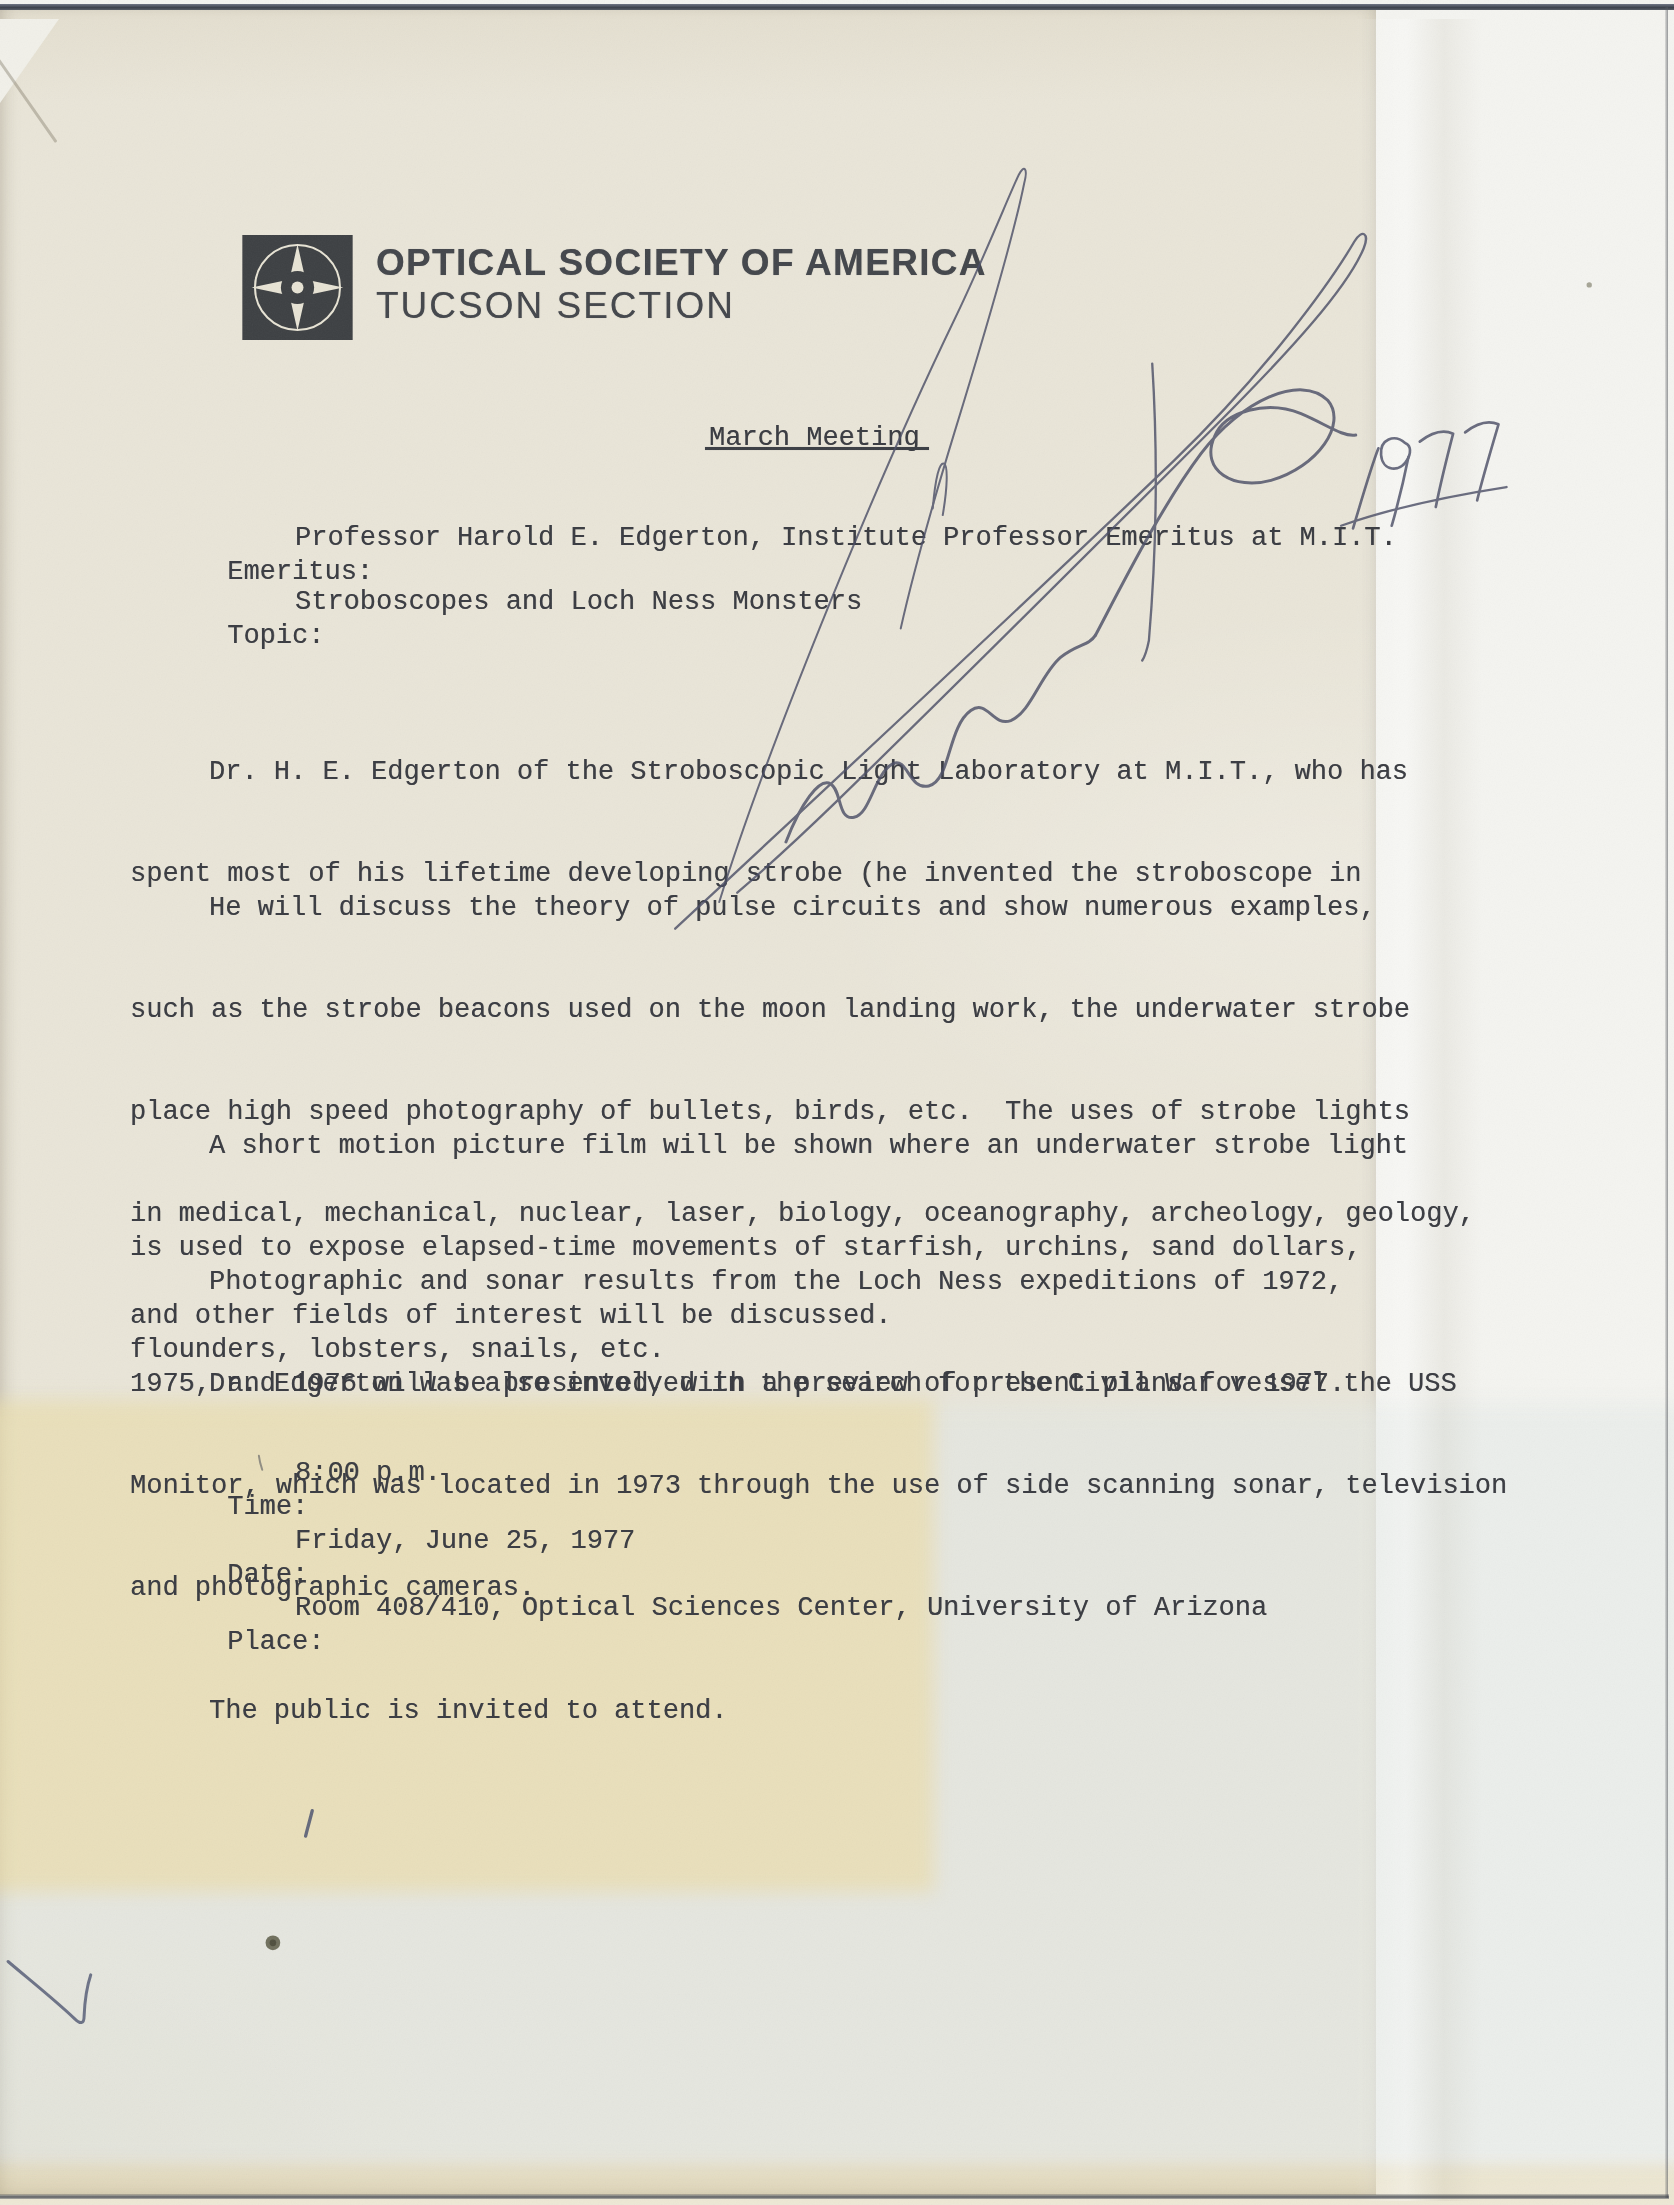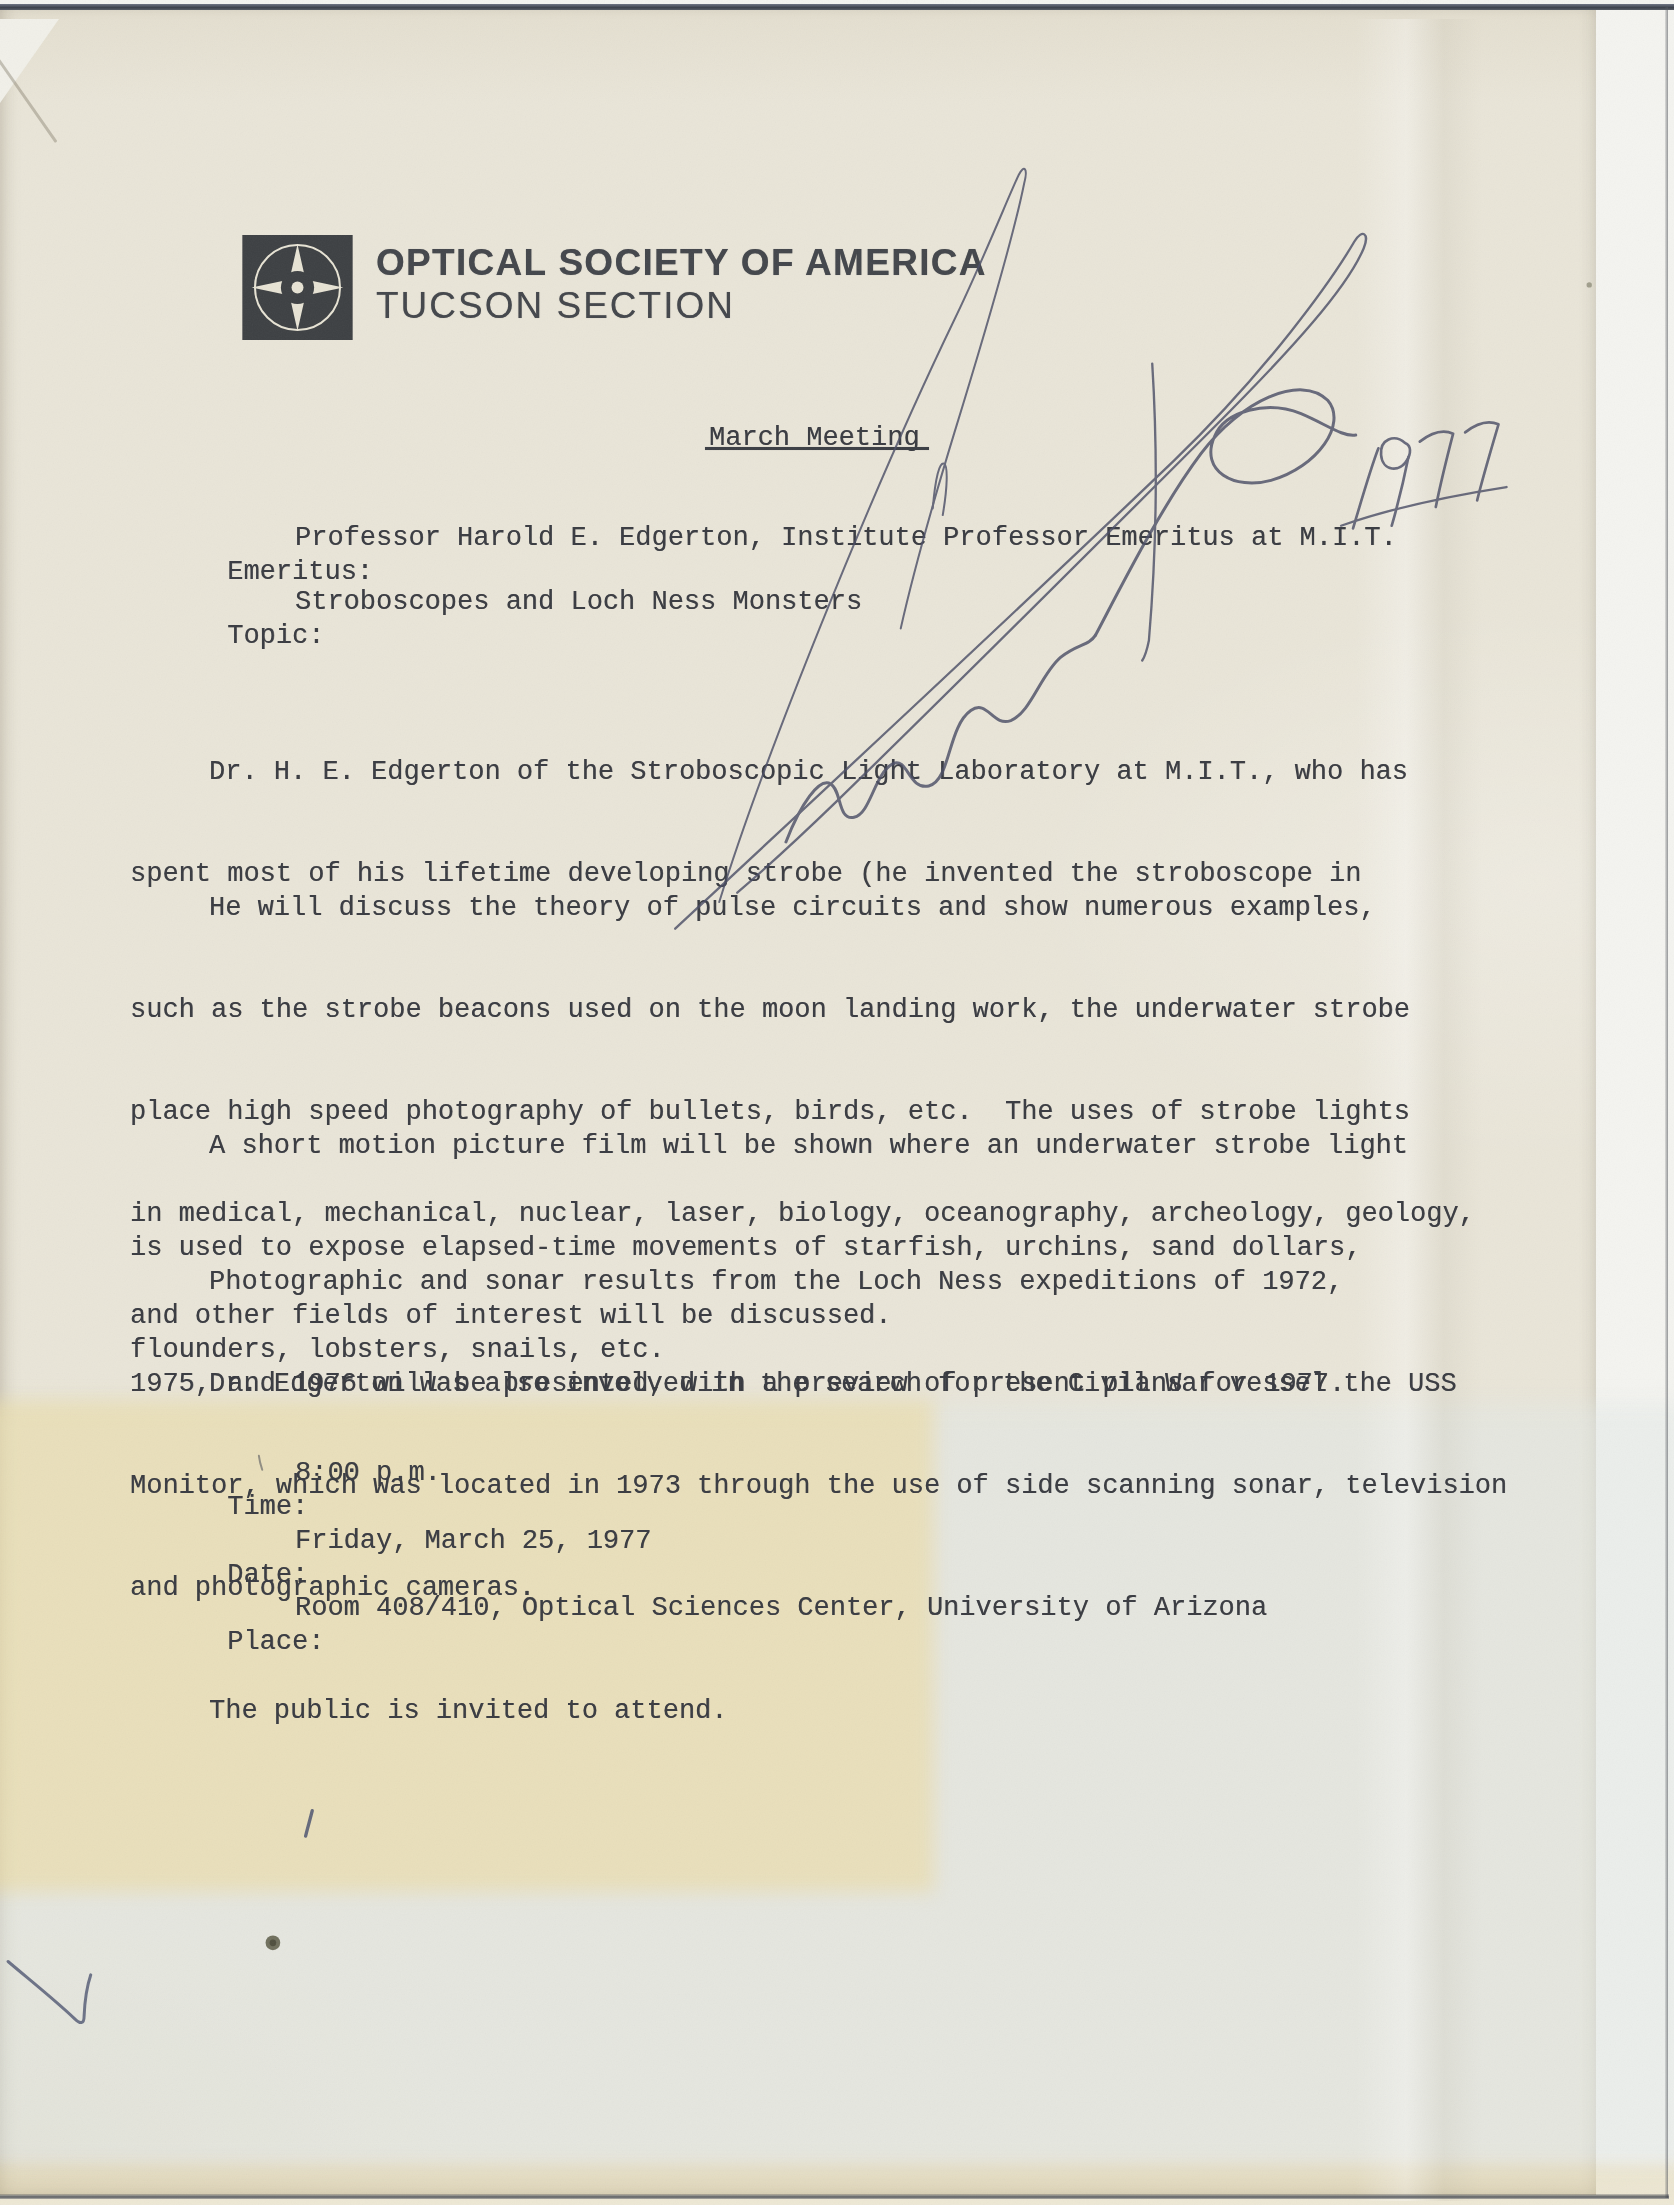--- a/index.html
+++ b/index.html
@@ -6,21 +6,21 @@
   .stage{position:relative;width:1674px;height:2205px;background:#f4f4f0;overflow:hidden;
          font-family:"Liberation Mono", monospace;}
   
   .scan-topline{position:absolute;left:0;top:4px;width:100%;height:6px;
     background:linear-gradient(180deg,#707684,#3d424c 60%,#5a5f68);}
   .scan-rightline{position:absolute;left:1665px;top:6.7px;width:3.3px;height:2191px;
     background:linear-gradient(90deg,rgba(90,92,98,.15),rgba(85,88,95,.6));}
   .scan-bottomline{position:absolute;left:0;top:2194px;width:1669px;height:5.3px;
     background:linear-gradient(180deg,rgba(62,66,75,.2),rgba(55,60,70,.8) 60%,rgba(90,95,105,.4));}
   
-  .paper{position:absolute;left:0;top:9.3px;width:1596px;height:2186px;
+  .paper{position:absolute;left:0;top:9.3px;width:1376px;height:2186px;
     background:
       linear-gradient(180deg, rgba(206,196,172,.20), rgba(0,0,0,0) 93px),
       radial-gradient(734px 400px at 96% 40%, rgba(255,255,255,.22), rgba(0,0,0,0) 70%),
       radial-gradient(601px 334px at 2% 98%, rgba(203,192,162,.16), rgba(0,0,0,0) 70%),
       #e9e5d8;
     box-shadow: inset 10.7px 0 20px -12px rgba(110,100,80,.38),
                 inset -9.3px 0 17.3px -10.7px rgba(125,120,105,.32),
                 inset 0 -14.7px 28px -17.3px rgba(120,110,90,.35);}
   .stain-cool{position:absolute;left:-20px;top:1395px;width:1708px;height:764px;
     background:rgba(226,233,230,.48);filter:blur(10.7px);}
@@ -118,21 +118,21 @@
       <div class="tline">Monitor, which was located in 1973 through the use of side scanning sonar, television</div>
       <div class="tline">and photographic cameras.</div>
     </div>
 
     <div class="typed row" style="top:1447px">
       <span>Time:</span>
       <span class="val">8:00 p.m.</span>
     </div>
     <div class="typed row" style="top:1515px">
       <span>Date:</span>
-      <span class="val">Friday, March 25, 1977</span>
+      <span class="val">Friday, June 25, 1977</span>
     </div>
     <div class="typed row" style="top:1582px">
       <span>Place:</span>
       <span class="val">Room 408/410, Optical Sciences Center, University of Arizona</span>
     </div>
 
     <div class="typed footer-line">The public is invited to attend.</div>
   </div>
 
   <svg class="ink" width="1674" height="2205" viewBox="0 0 2509 3305">

